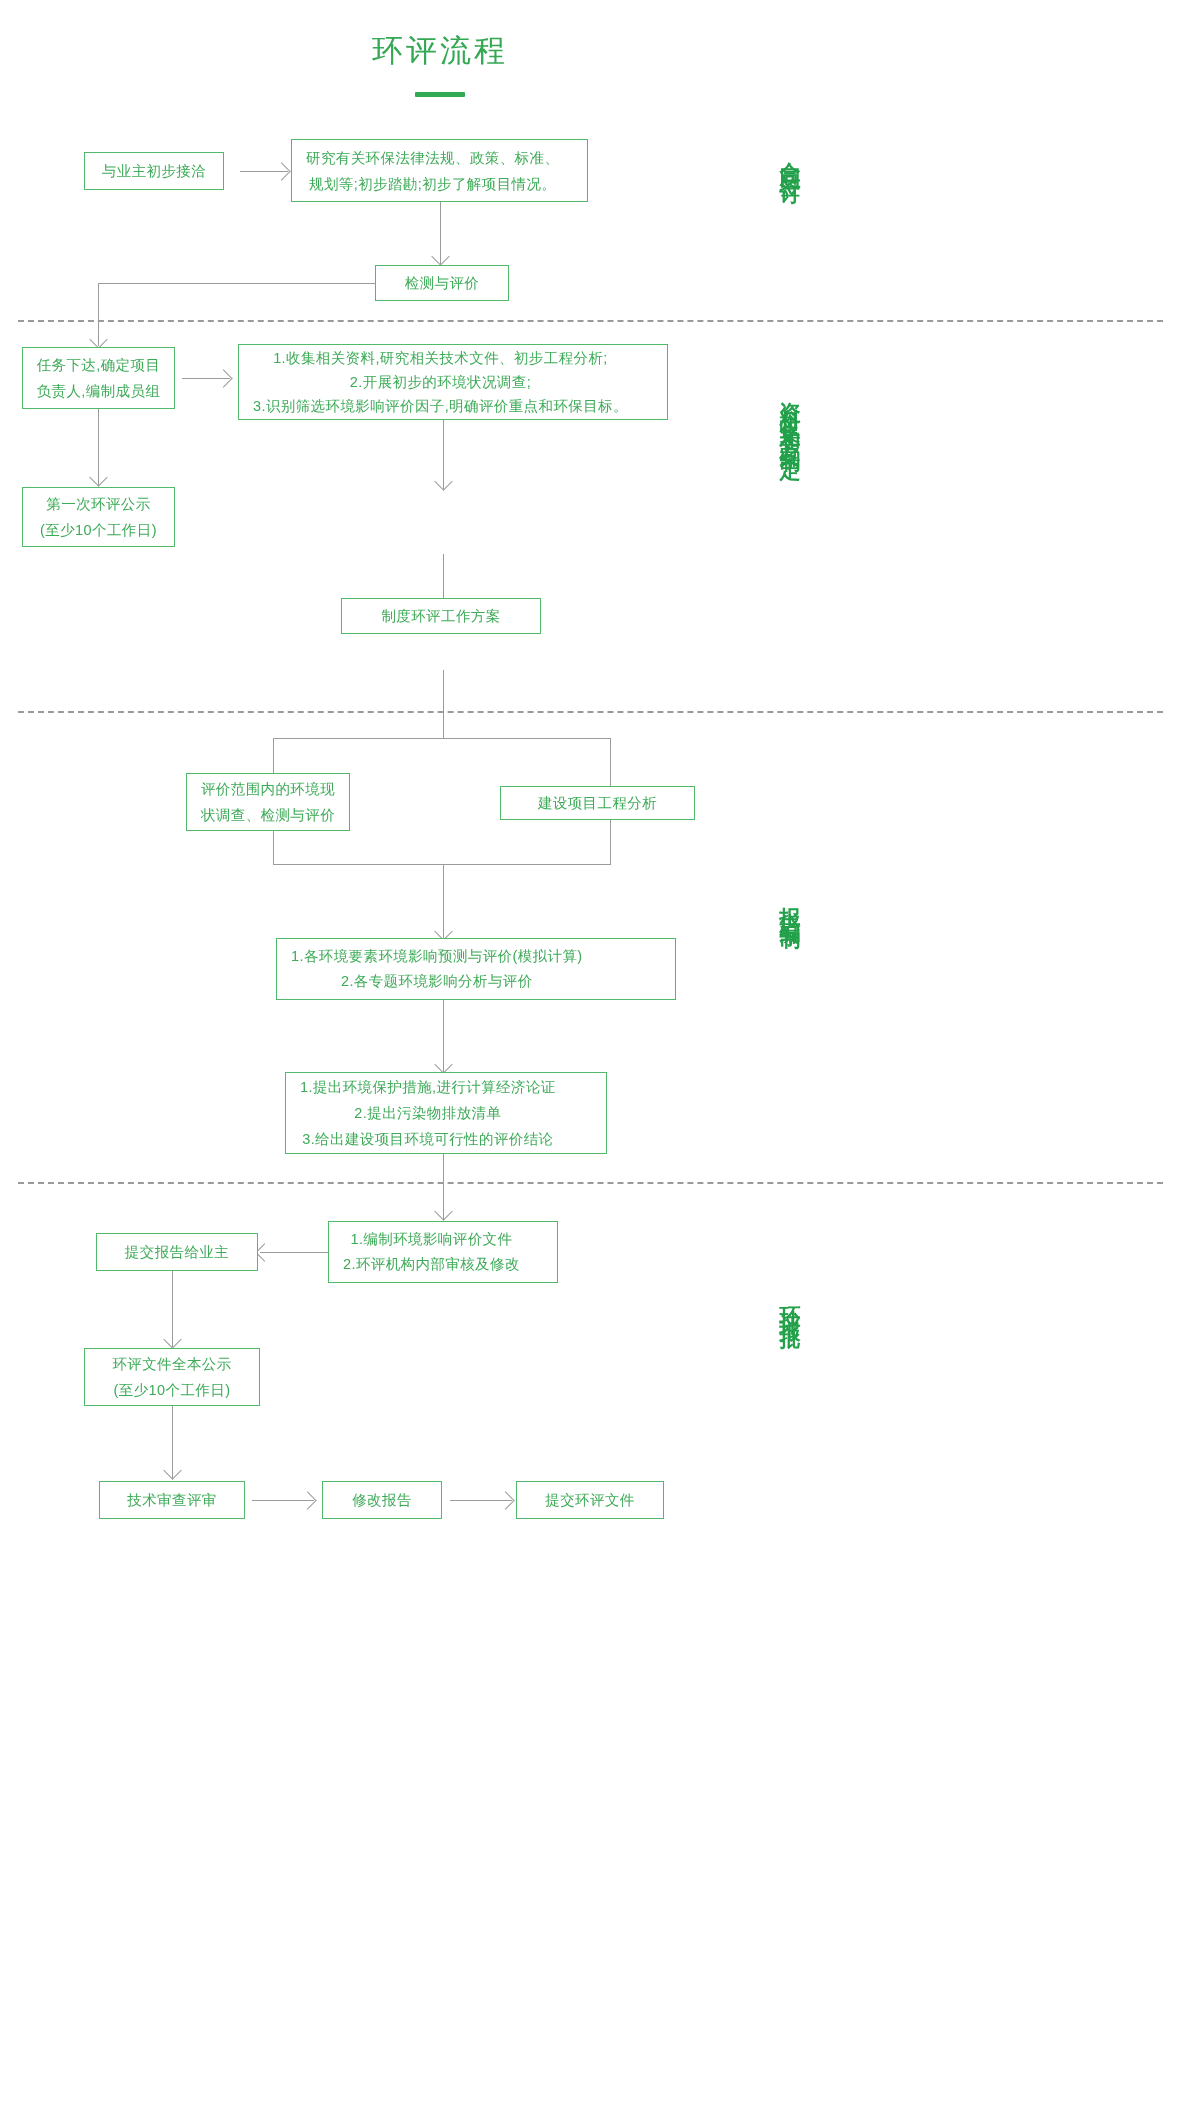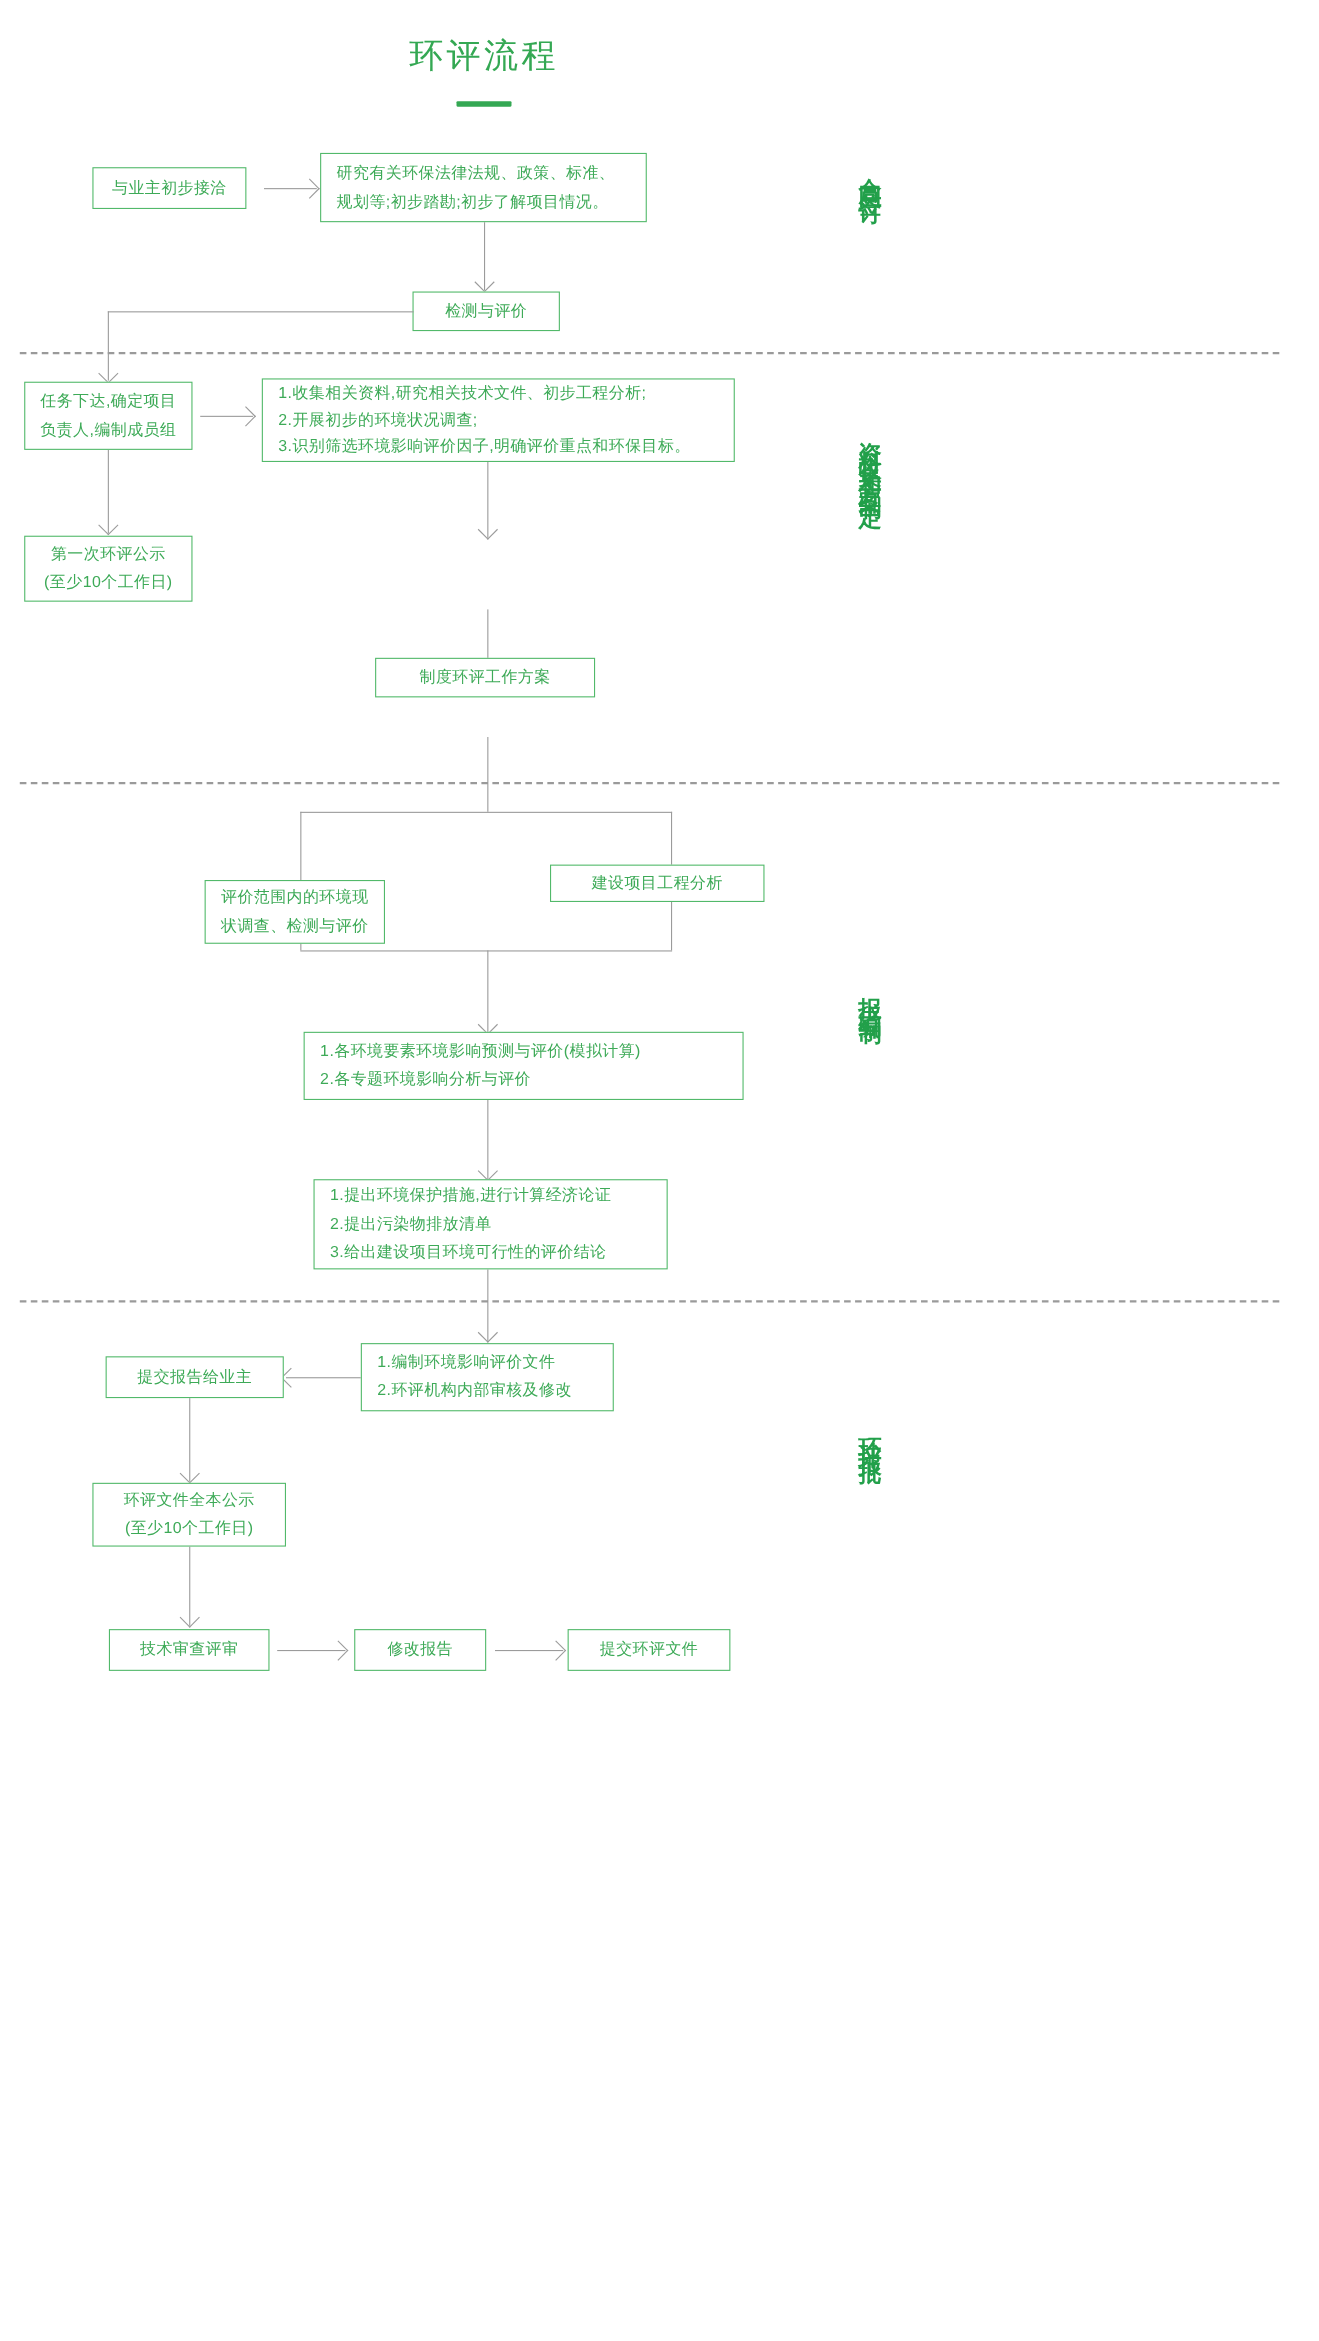--- a/index.html
+++ b/index.html
@@ -46,21 +46,21 @@
     display: flex;
     align-items: center;
     justify-content: center;
     text-align: center;
     padding: 4px 8px;
     white-space: pre-line;
     letter-spacing: .4px;
   }
   .box.left-align {
     justify-content: flex-start;
-    text-align: left;
+    text-align: center;
     padding-left: 14px;
   }
 
   
   .sec-label {
     position: absolute;
     color: #22a04a;
     font-size: 21px;
     font-weight: 700;
     writing-mode: vertical-rl;
@@ -160,21 +160,21 @@
   <div class="arrow-down" style="left:437px; top:618px;"></div>
 
   <div class="box" style="left:341px; top:598px; width:200px; height:36px;">制度环评工作方案</div>
 
   <div class="ln v" style="left:443px; top:670px; height:68px;"></div>
 
   <div class="ln h" style="left:273px; top:738px; width:338px;"></div>
   <div class="ln v" style="left:273px; top:738px; height:126px;"></div>
   <div class="ln v" style="left:610px; top:738px; height:126px;"></div>
 
-  <div class="box" style="left:186px; top:773px; width:164px; height:58px;margin-top:27px;">评价范围内的环境现
+  <div class="box" style="left:186px; top:773px; width:164px; height:58px;">评价范围内的环境现
 状调查、检测与评价</div>
 
   <div class="box" style="left:500px; top:786px; width:195px; height:34px;">建设项目工程分析</div>
 
   <div class="ln h" style="left:273px; top:864px; width:338px;"></div>
   <div class="ln v" style="left:443px; top:864px; height:75px;"></div>
   <div class="arrow-down" style="left:437px; top:925px;"></div>
 
   <div class="box left-align" style="left:276px; top:938px; width:400px; height:62px; line-height:25px;">1.各环境要素环境影响预测与评价(模拟计算)
 2.各专题环境影响分析与评价</div>

